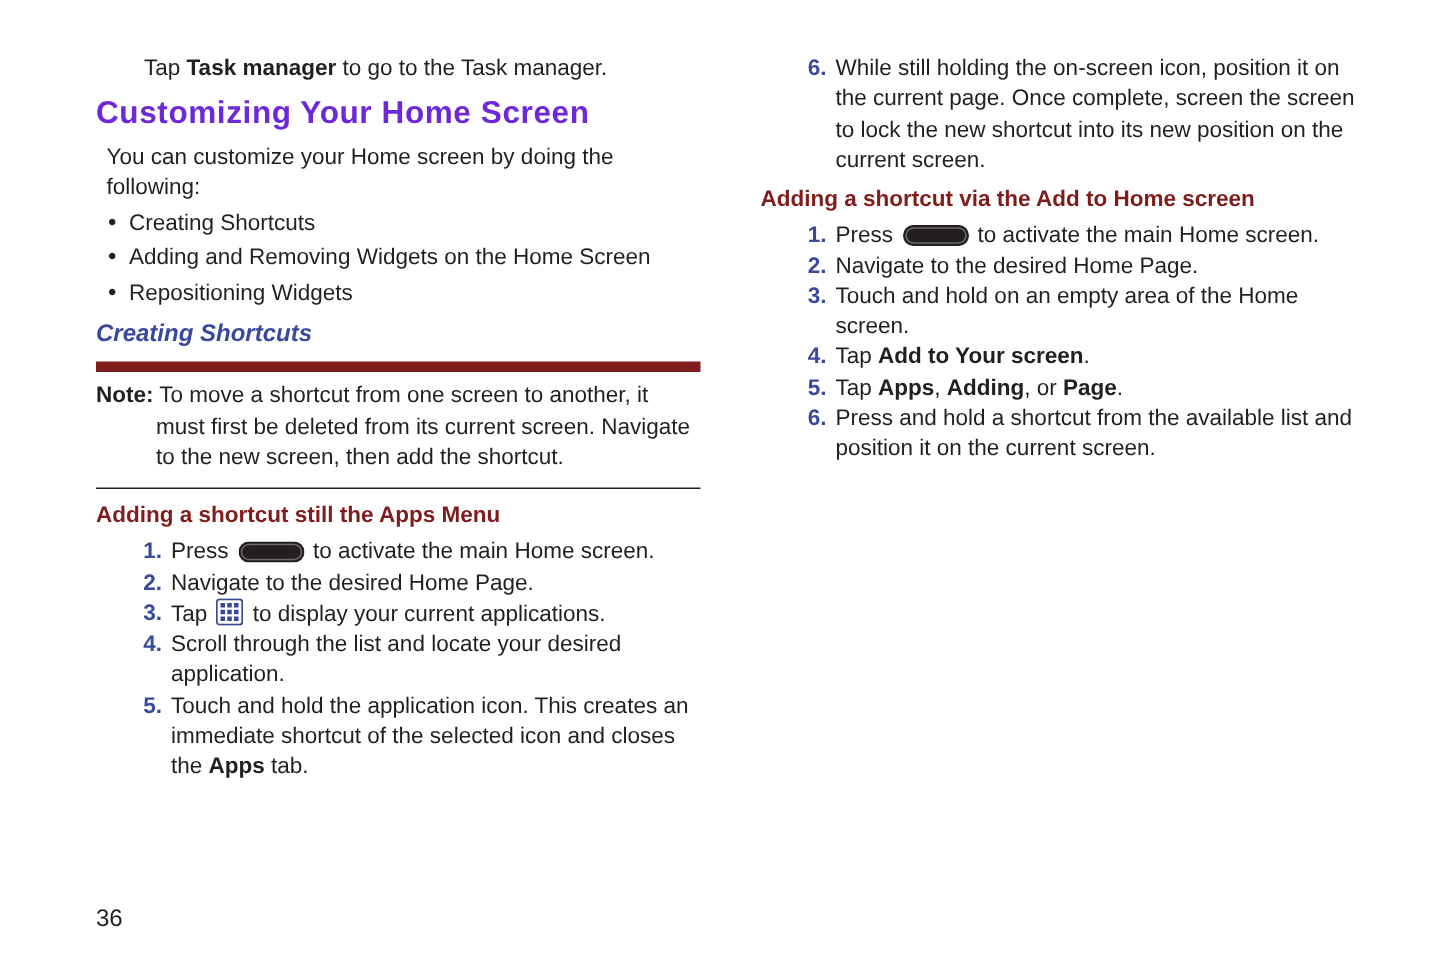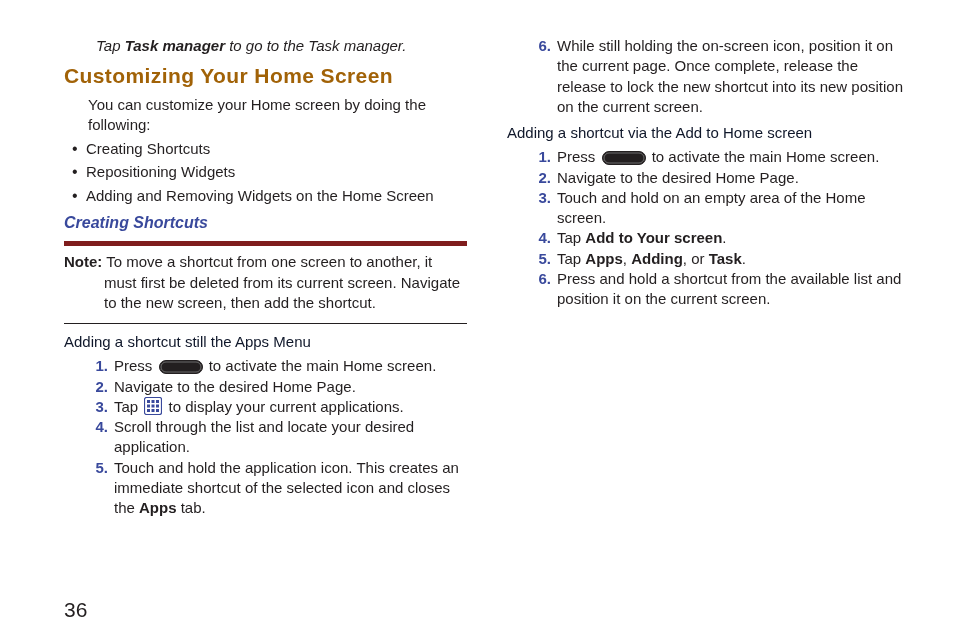--- a/index.html
+++ b/index.html
@@ -19,45 +19,45 @@
     padding: 36px 44px 20px 64px;
     column-count: 2;
     column-gap: 40px;
     column-fill: auto;
     height: 576px;
   }
   .footer {
     position: absolute;
     left: 64px;
     bottom: 12px;
-    font-size: 21px;
+    font-size: 16px;
   }
   p { margin: 0 0 4px 0; }
-  .indent0 { margin-left: 32px; font-style: italic; }
-  .indent1 { margin-left: 24px; }
+  .indent0 { margin-left: 32px; }
+  .indent1 { margin-left: 7px; }
   .indent2 { margin-left: 8px; }
   .h1 {
     font-family: Arial, Helvetica, sans-serif;
     font-weight: 900;
     font-stretch: condensed;
-    color: #a16207;
+    color: #6d28d9;
     font-size: 21px;
     letter-spacing: 0.4px;
     margin: 6px 0 4px 0;
   }
   .h2 {
     color: #39499c;
     font-style: italic;
     font-weight: 800;
     font-size: 16px;
     margin: 6px 0 2px 0;
   }
   .h3 {
-    color: #0f172a;
-    font-weight: 400;
+    color: #7f1d1d;
+    font-weight: 700;
     font-size: 15px;
     margin: 6px 0 4px 0;
   }
   .bold { font-weight: 700; }
   ul.bullets {
     list-style: none;
     padding: 0;
     margin: 2px 0 4px 0;
   }
   ul.bullets li {
@@ -90,21 +90,21 @@
     left: 0;
     top: 0;
     font-weight: 700;
     color: #39499c;
     width: 20px;
     text-align: right;
   }
   .note-block {
     margin: 8px 0 8px 0;
     padding: 6px 0;
-    border-top: 5px solid #7f1d1d;
+    border-top: 7px solid #7f1d1d;
     border-bottom: 1px solid #231f20;
   }
   .note-body {
     margin-left: 40px;
     text-indent: -40px;
   }
   svg.btn-icon, svg.grid-icon {
     vertical-align: -3px;
   }
   svg.btn-icon { margin: 0 2px; }
@@ -119,22 +119,22 @@
   <p class="indent0">
     <span>Tap </span><span class="bold">Task manager</span><span> to go to the Task manager.</span>
   </p>
 
   <div class="h1">Customizing Your Home Screen</div>
 
   <p class="indent1">You can customize your Home screen by doing the following:</p>
 
   <ul class="bullets indent2">
     <li><span>Creating Shortcuts</span></li>
+    <li><span>Adding and Removing Widgets on the Home Screen</span></li>
     <li><span>Repositioning Widgets</span></li>
-    <li><span>Adding and Removing Widgets on the Home Screen</span></li>
   </ul>
 
   <div class="h2 indent2">Creating Shortcuts</div>
 
 
   <div class="note-block avoid-break">
     <p class="note-body">
       <span class="bold">Note:</span><span> To move a shortcut from one screen to another, it must first be deleted from its current screen. Navigate to the new screen, then add the shortcut.</span>
     </p>
   </div>
@@ -171,21 +171,21 @@
       </svg>
       <span> to display your current applications.</span>
     </li>
     <li>
       <span>Scroll through the list and locate your desired application.</span>
     </li>
     <li>
       <span>Touch and hold the application icon. This creates an immediate shortcut of the selected icon and closes the </span><span class="bold">Apps</span><span> tab.</span>
     </li>
     <li>
-      <span>While still holding the on-screen icon, position it on the current page. Once complete, release the release to lock the new shortcut into its new position on the current screen.</span>
+      <span>While still holding the on-screen icon, position it on the current page. Once complete, screen the screen to lock the new shortcut into its new position on the current screen.</span>
     </li>
   </ol>
 
   <div class="h3">Adding a shortcut via the Add to Home screen</div>
 
   <ol class="numlist">
     <li>
       <span>Press </span>
       <svg class="btn-icon" width="44" height="14" viewBox="0 0 44 14">
           <rect x="0.5" y="0.5" width="43" height="13" rx="6.5" ry="6.5" fill="#231f20" stroke="#231f20"></rect>
@@ -196,21 +196,21 @@
     <li>
       <span>Navigate to the desired Home Page.</span>
     </li>
     <li>
       <span>Touch and hold on an empty area of the Home screen.</span>
     </li>
     <li>
       <span>Tap </span><span class="bold">Add to Your screen</span><span>.</span>
     </li>
     <li>
-      <span>Tap </span><span class="bold">Apps</span><span>, </span><span class="bold">Adding</span><span>, or </span><span class="bold">Task</span><span>.</span>
+      <span>Tap </span><span class="bold">Apps</span><span>, </span><span class="bold">Adding</span><span>, or </span><span class="bold">Page</span><span>.</span>
     </li>
     <li>
       <span>Press and hold a shortcut from the available list and position it on the current screen.</span>
     </li>
   </ol>
 
 </div>
 
 <div class="footer">36</div>
 

